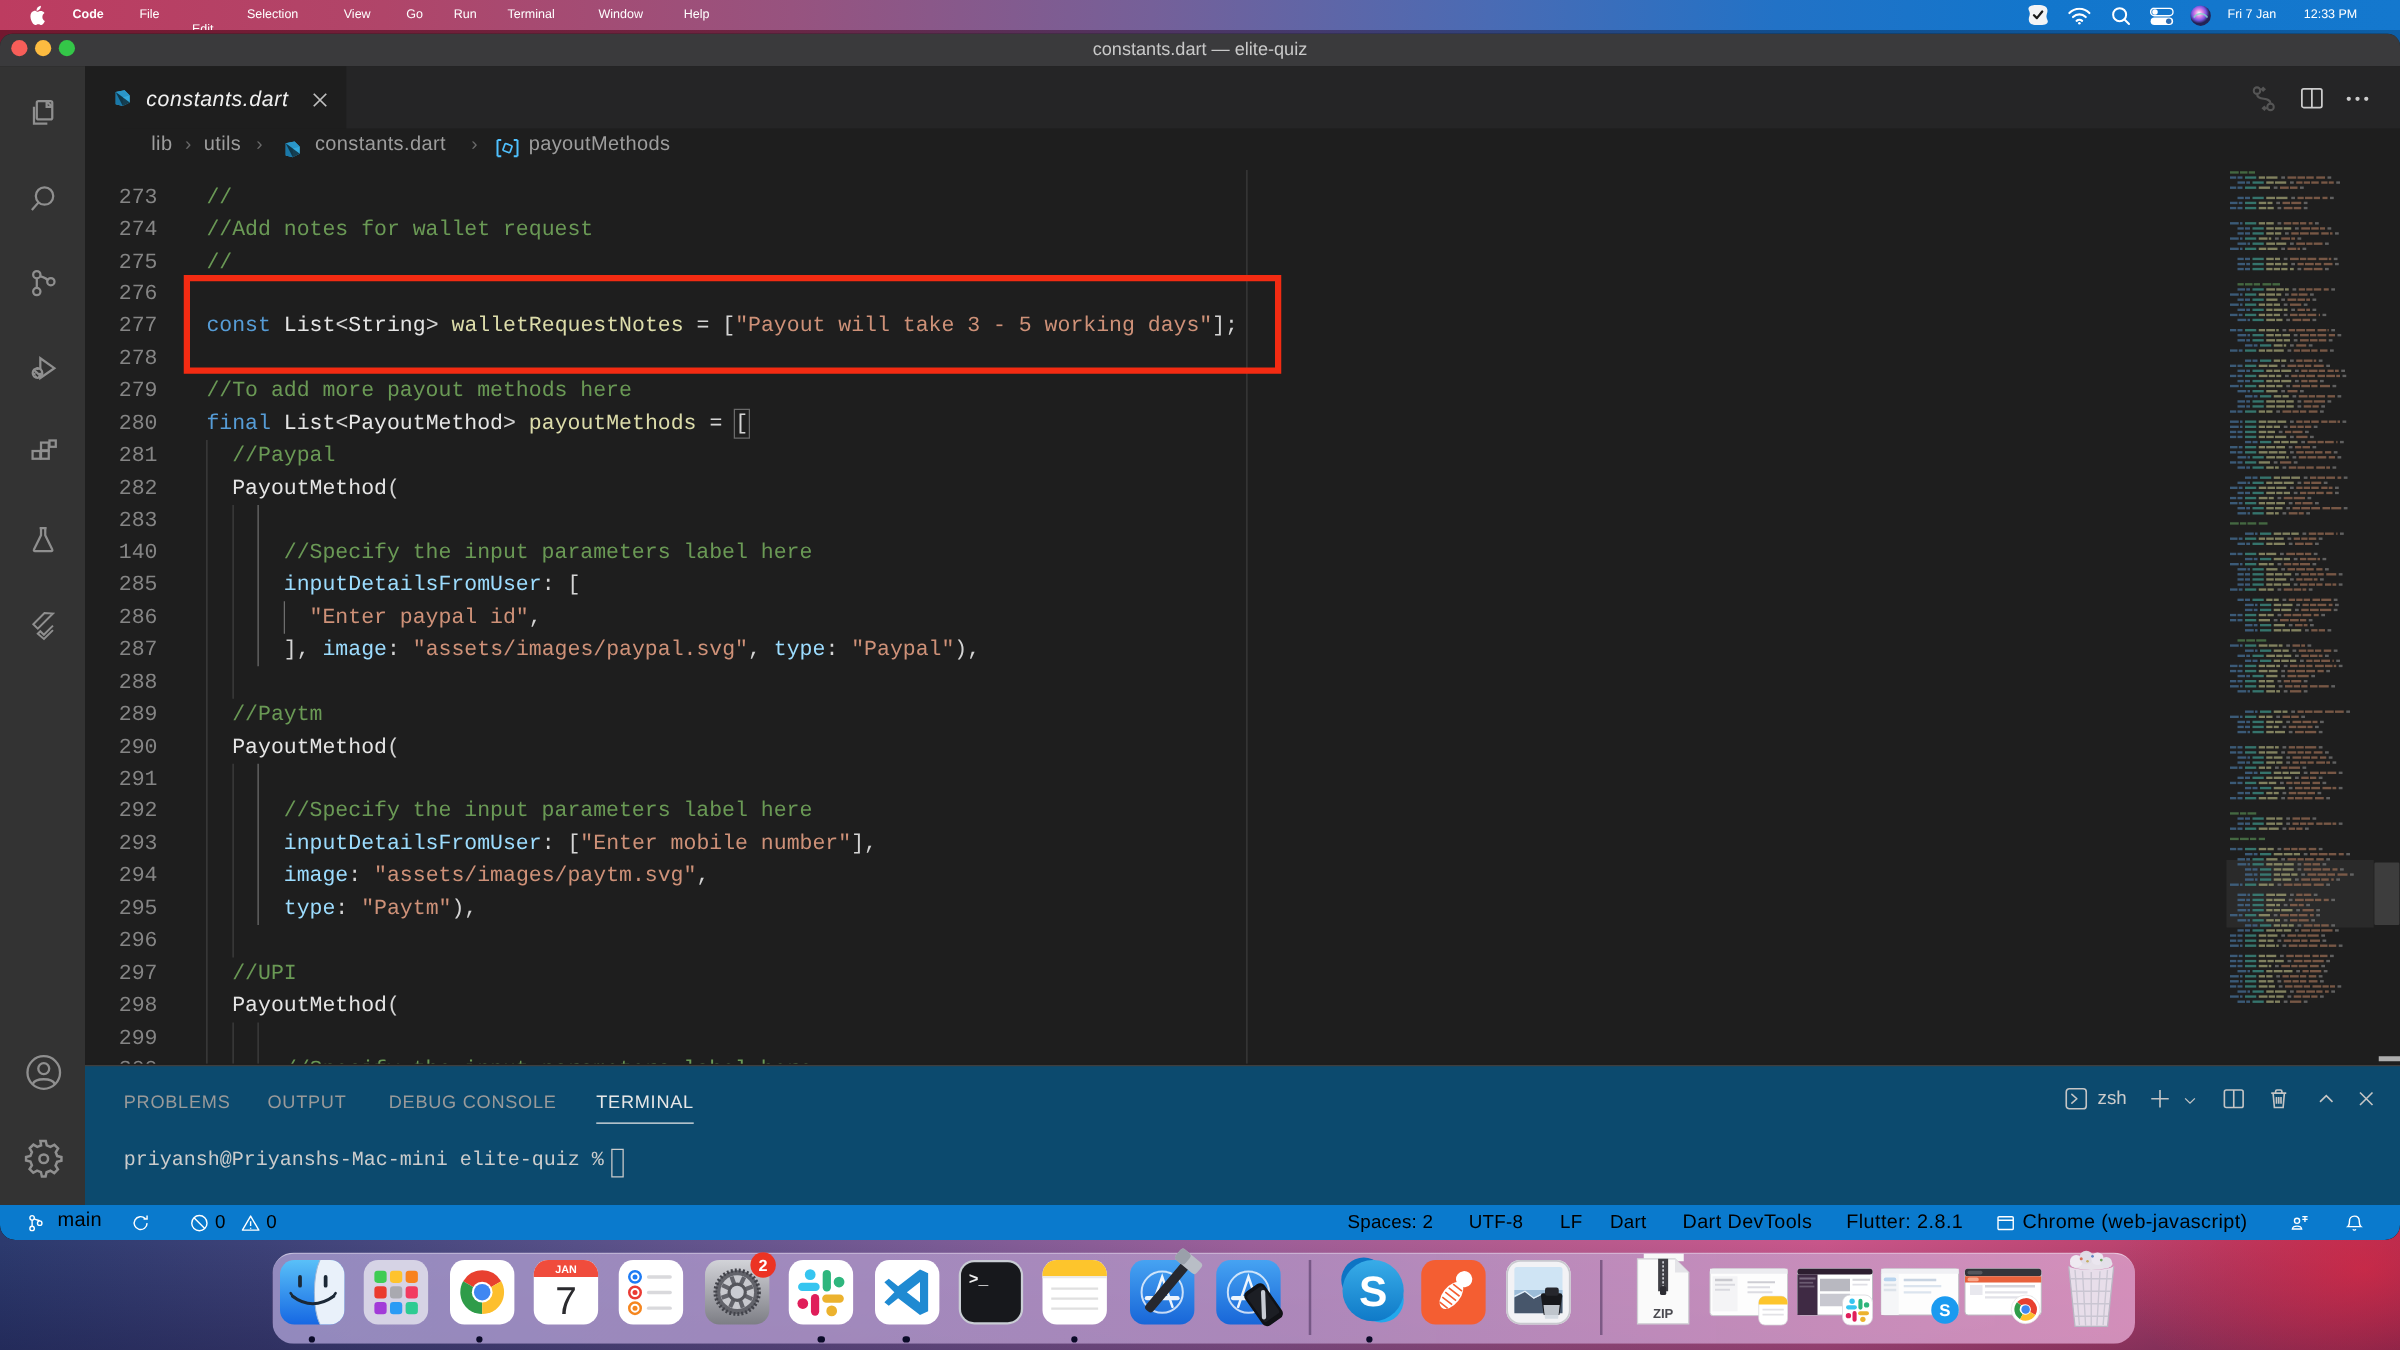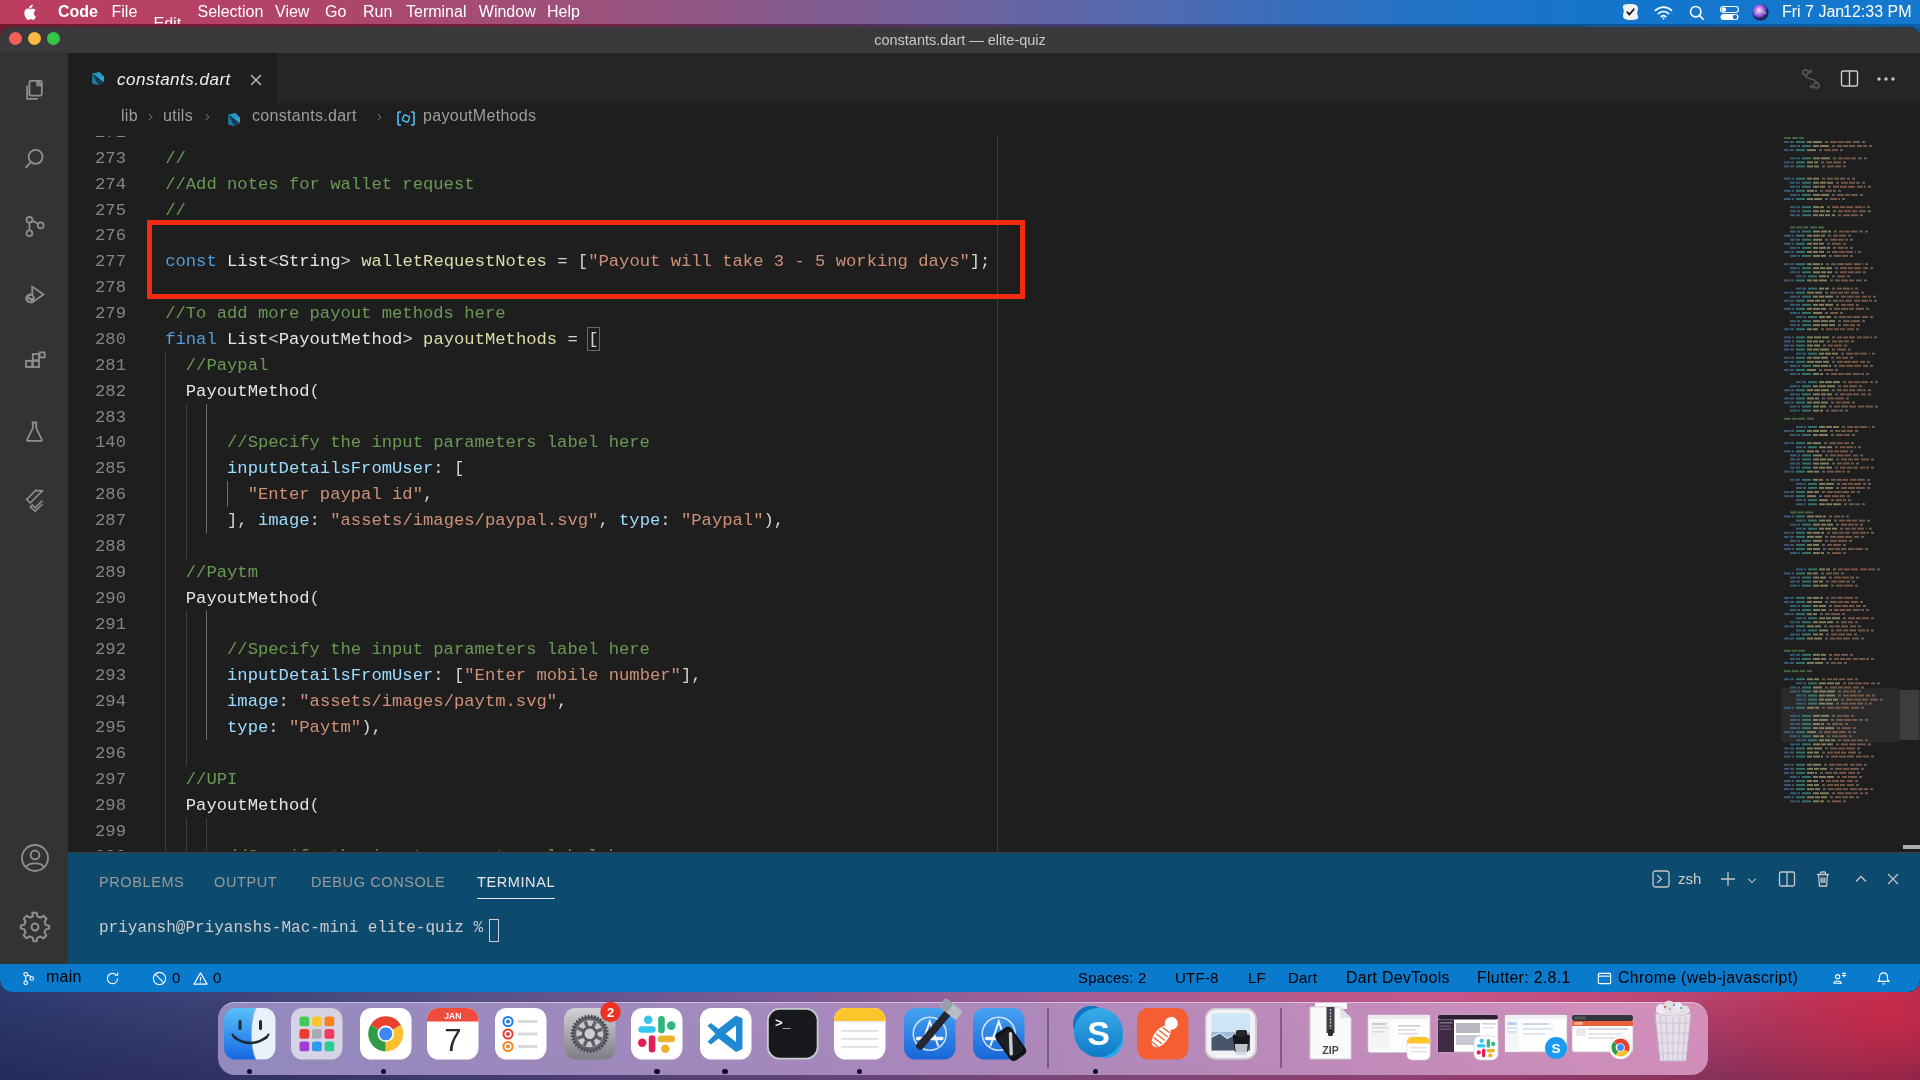--- a/index.html
+++ b/index.html
@@ -4,21 +4,21 @@
 html,body { width:1920px; height:1080px; overflow:hidden; font-family:"Liberation Sans", sans-serif; }
 .abs { position:absolute; }
 #wall { position:absolute; inset:0;
   background:
    radial-gradient(ellipse 310px 200px at 98.5% 94%, rgba(235,38,62,0.58), rgba(235,38,62,0) 62%),
    linear-gradient(to bottom, rgba(10,5,40,0) 92%, rgba(15,8,45,0.30) 100%),
    linear-gradient(to right, #2c3a6e 0%, #3d4278 11%, #575088 24%, #7a5b95 39%, #9c5f99 52%, #b55b8e 64%, #c8568a 76%, #bc4470 88%, #9a3058 100%);
 }
 #menubar { position:absolute; left:0; top:0; width:1920px; height:24px;
   background:linear-gradient(to right, #bd3c60 0%, #b04569 16%, #97537f 33%, #756099 48%, #4a6bb4 62%, #2272c6 74%, #1276cc 85%, #1478ce 100%);
-  color:#ffffff; font-size:16px; }
+  color:#ffffff; font-size:10px; }
 #mbshadow { position:absolute; left:0; top:24px; width:1920px; height:16px;
   background:linear-gradient(to right, #74182f 0%, #6e2340 30%, #433a6e 55%, #0f4e8e 75%, #0c5ea6 100%); }
 #window { position:absolute; left:0; top:26.5px; width:1920px; height:965.5px; background:#1e1e1e;
   border-radius:10px 10px 12px 12px; overflow:hidden; }
 #titlebar { position:absolute; left:0; top:0; width:1920px; height:26.5px; background:#3a3a3c; }
 .tl { position:absolute; top:5.5px; width:13px; height:13px; border-radius:50%; }
 #title { position:absolute; top:0; left:0; width:1920px; text-align:center; line-height:27px; font-size:14.5px; color:#c9c9c9; font-weight:500; }
 #abar { position:absolute; left:0; top:26.5px; width:68px; height:911px; background:#333333; }
 #tabstrip { position:absolute; left:68px; top:26.5px; width:1852px; height:50px; background:#252526; }
 #tab { position:absolute; left:68px; top:26.5px; width:209px; height:50px; background:#1e1e1e; }

